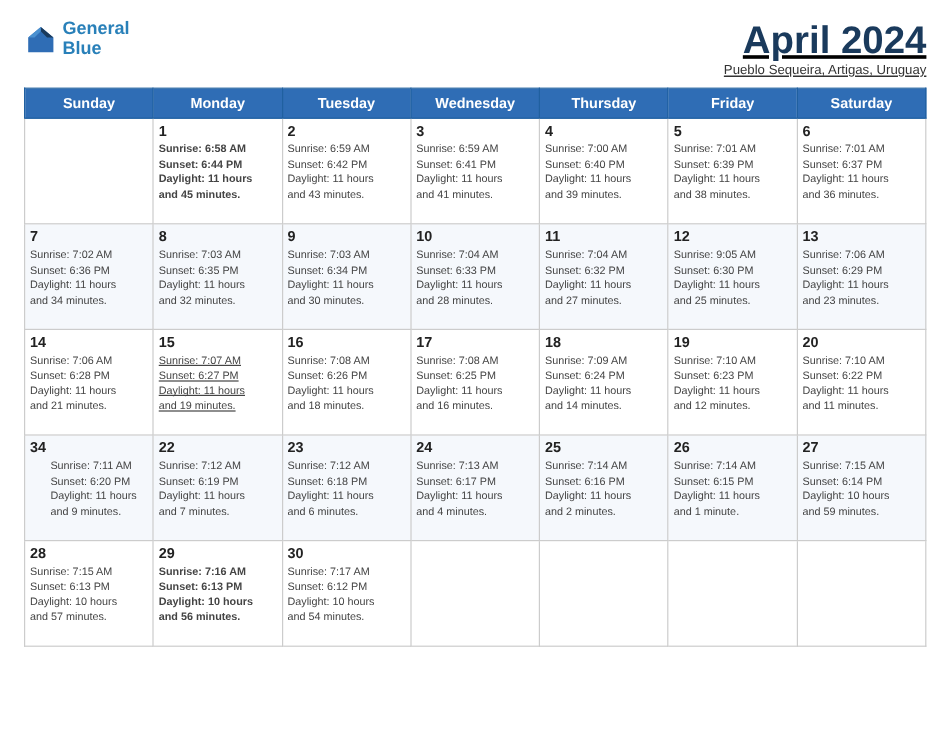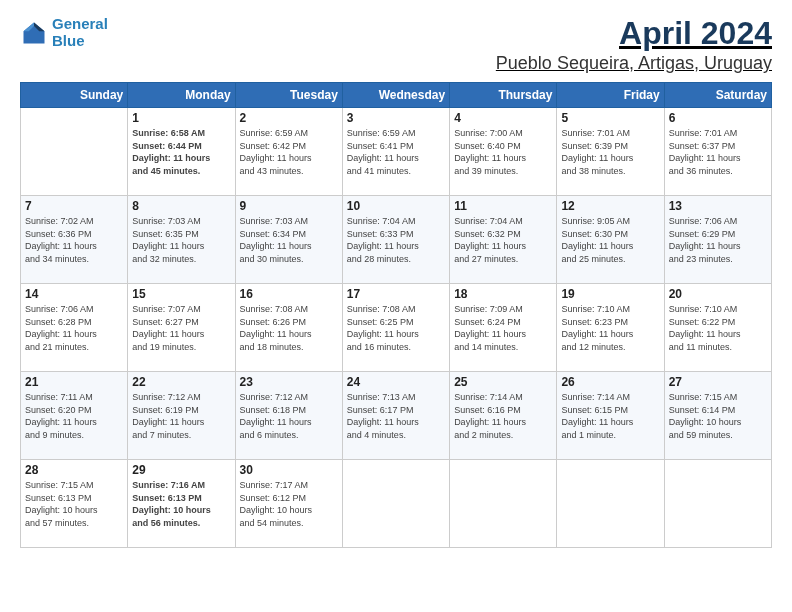--- a/index.html
+++ b/index.html
@@ -45,38 +45,38 @@
       text-align: right;
       text-decoration: underline;
     }
     .main-title {
       font-size: 32px;
       font-weight: bold;
       color: #1a3a5c;
       line-height: 1.1;
     }
     .subtitle {
-      font-size: 18px;
+      font-size: 11px;
       color: #333;
       margin-top: 2px;
     }
     .calendar {
       flex: 1;
       border: 1px solid #ccc;
       border-collapse: collapse;
       width: 100%;
       table-layout: fixed;
     }
     .calendar th {
       background-color: #2f6db5;
       color: #fff;
       font-size: 12px;
       font-weight: bold;
       padding: 5px 4px;
-      text-align: right;
+      text-align: center;
       border: 1px solid #2060a0;
     }
     .calendar td {
       border: 1px solid #ccc;
       vertical-align: top;
       padding: 3px 4px;
       font-size: 9.5px;
       color: #333;
       height: 88px;
     }
@@ -236,21 +236,21 @@
         <tr>
           <td>
             <span class="day-number">14</span>
             <div class="day-info" style="white-space: pre-line;">Sunrise: 7:06 AM
 Sunset: 6:28 PM
 Daylight: 11 hours
 and 21 minutes.</div>
           </td>
           <td>
             <span class="day-number">15</span>
-            <div class="day-info" style="white-space: pre-line;">Sunrise: 7:07 AM
+            <div class="day-info" style="white-space: pre-line; text-decoration: underline;">Sunrise: 7:07 AM
 Sunset: 6:27 PM
 Daylight: 11 hours
 and 19 minutes.</div>
           </td>
           <td>
             <span class="day-number">16</span>
             <div class="day-info" style="white-space: pre-line;">Sunrise: 7:08 AM
 Sunset: 6:26 PM
 Daylight: 11 hours
 and 18 minutes.</div>
@@ -279,22 +279,22 @@
           <td>
             <span class="day-number">20</span>
             <div class="day-info" style="white-space: pre-line;">Sunrise: 7:10 AM
 Sunset: 6:22 PM
 Daylight: 11 hours
 and 11 minutes.</div>
           </td>
         </tr>
         <tr>
           <td>
-            <span class="day-number">21</span>
-            <div class="day-info" style="white-space: pre-line;">Sunrise: 7:11 AM
+            <span class="day-number">34</span>
+            <div class="day-info" style="white-space: pre-line; margin-left: 17px;">Sunrise: 7:11 AM
 Sunset: 6:20 PM
 Daylight: 11 hours
 and 9 minutes.</div>
           </td>
           <td>
             <span class="day-number">22</span>
             <div class="day-info" style="white-space: pre-line;">Sunrise: 7:12 AM
 Sunset: 6:19 PM
 Daylight: 11 hours
 and 7 minutes.</div>

